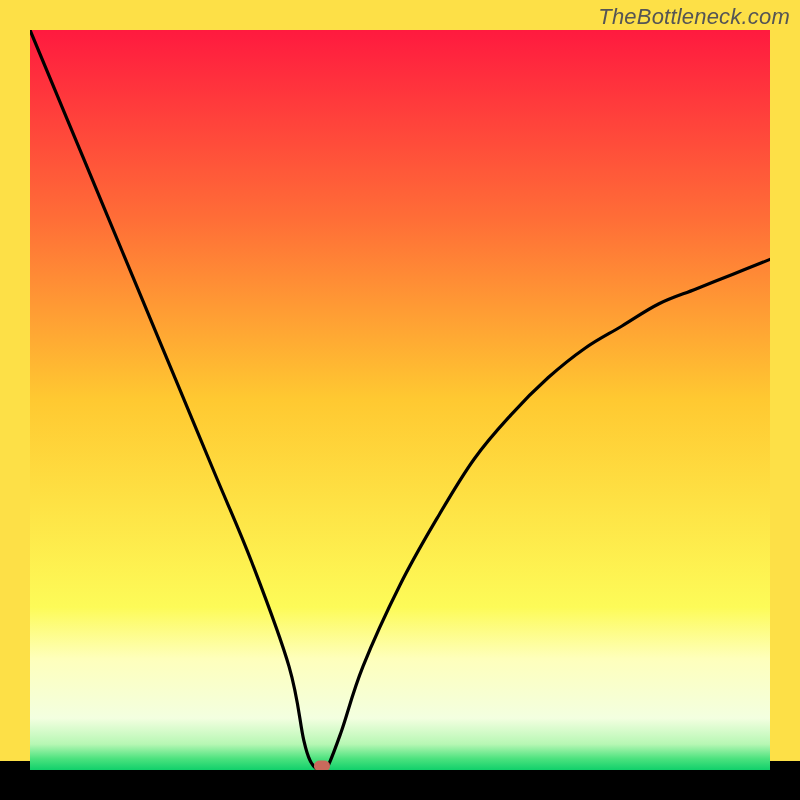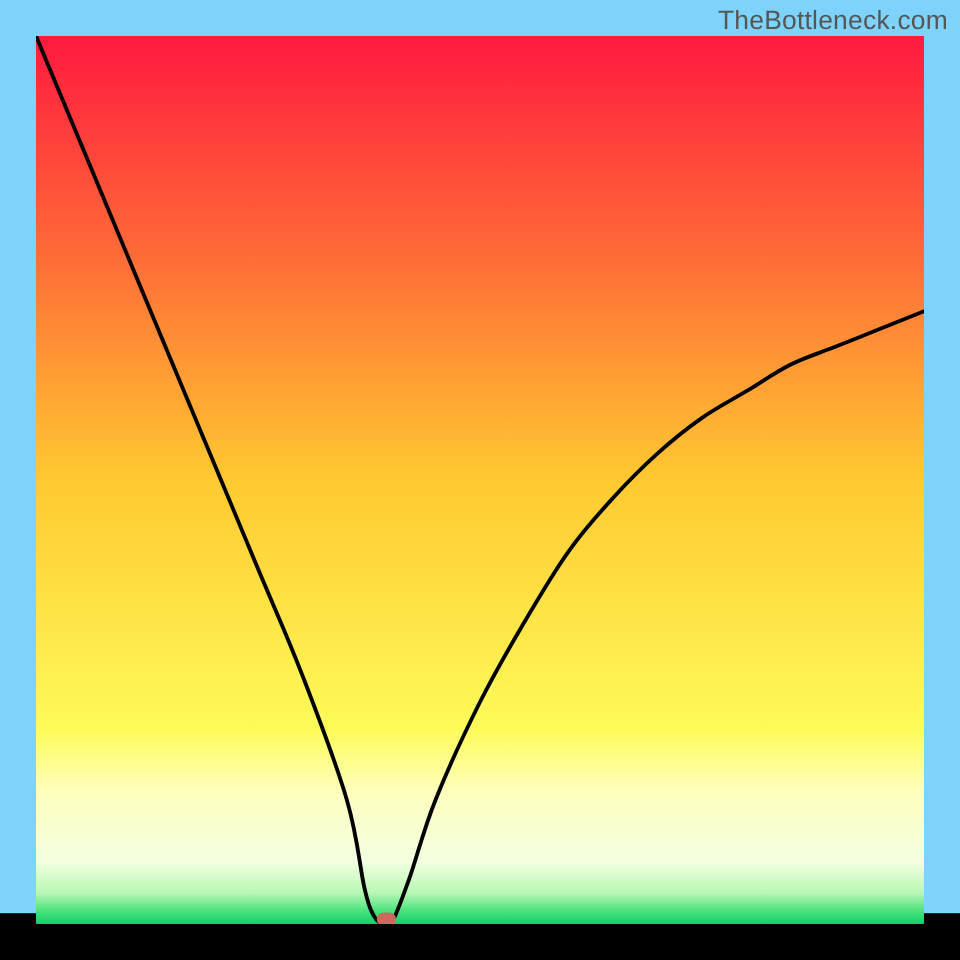--- a/index.html
+++ b/index.html
@@ -10,21 +10,22 @@
     background: #000;
     overflow: hidden;
     font-family: Arial, Helvetica, sans-serif;
   }
   .frame {
     position: absolute;
     left: 0;
     top: 0;
     width: 800px;
     height: 761px;
-    background: #7dd3fc;
+    background: #fde047;
+    font-style: italic;
   }
   .plot-area {
     position: absolute;
     left: 30px;
     top: 30px;
     width: 740px;
     height: 740px;
     overflow: hidden;
   }
   .watermark {

